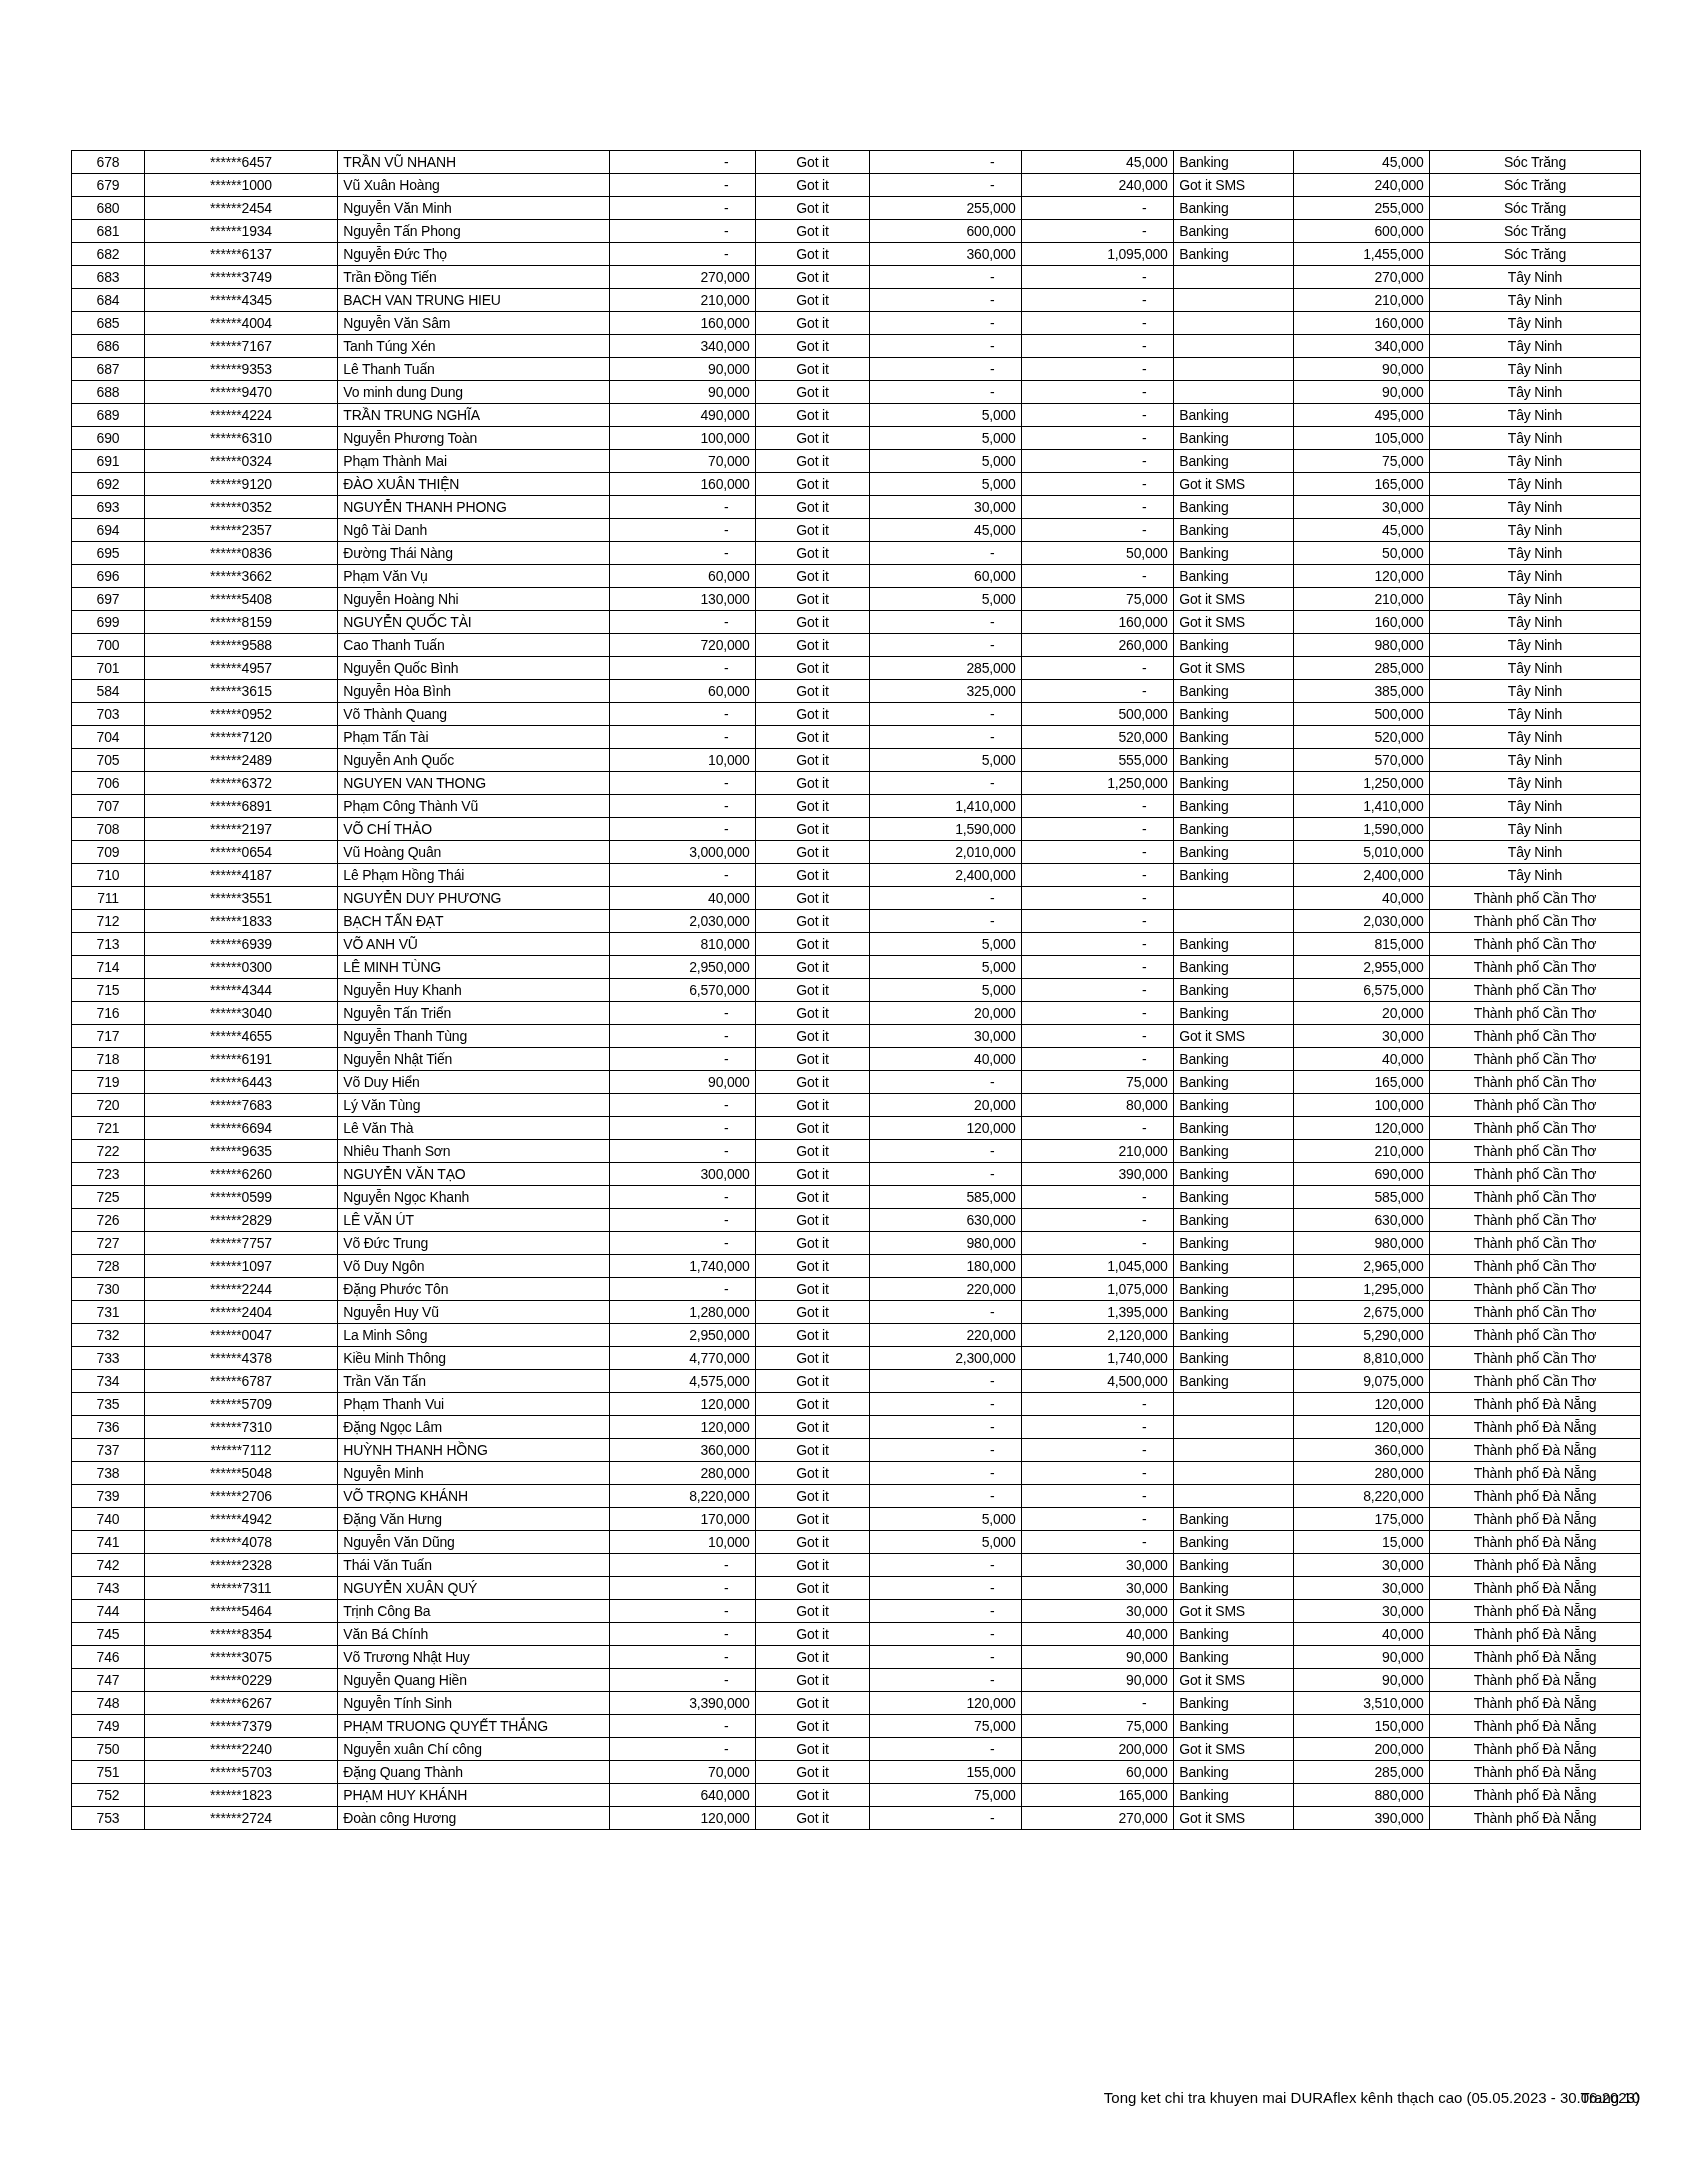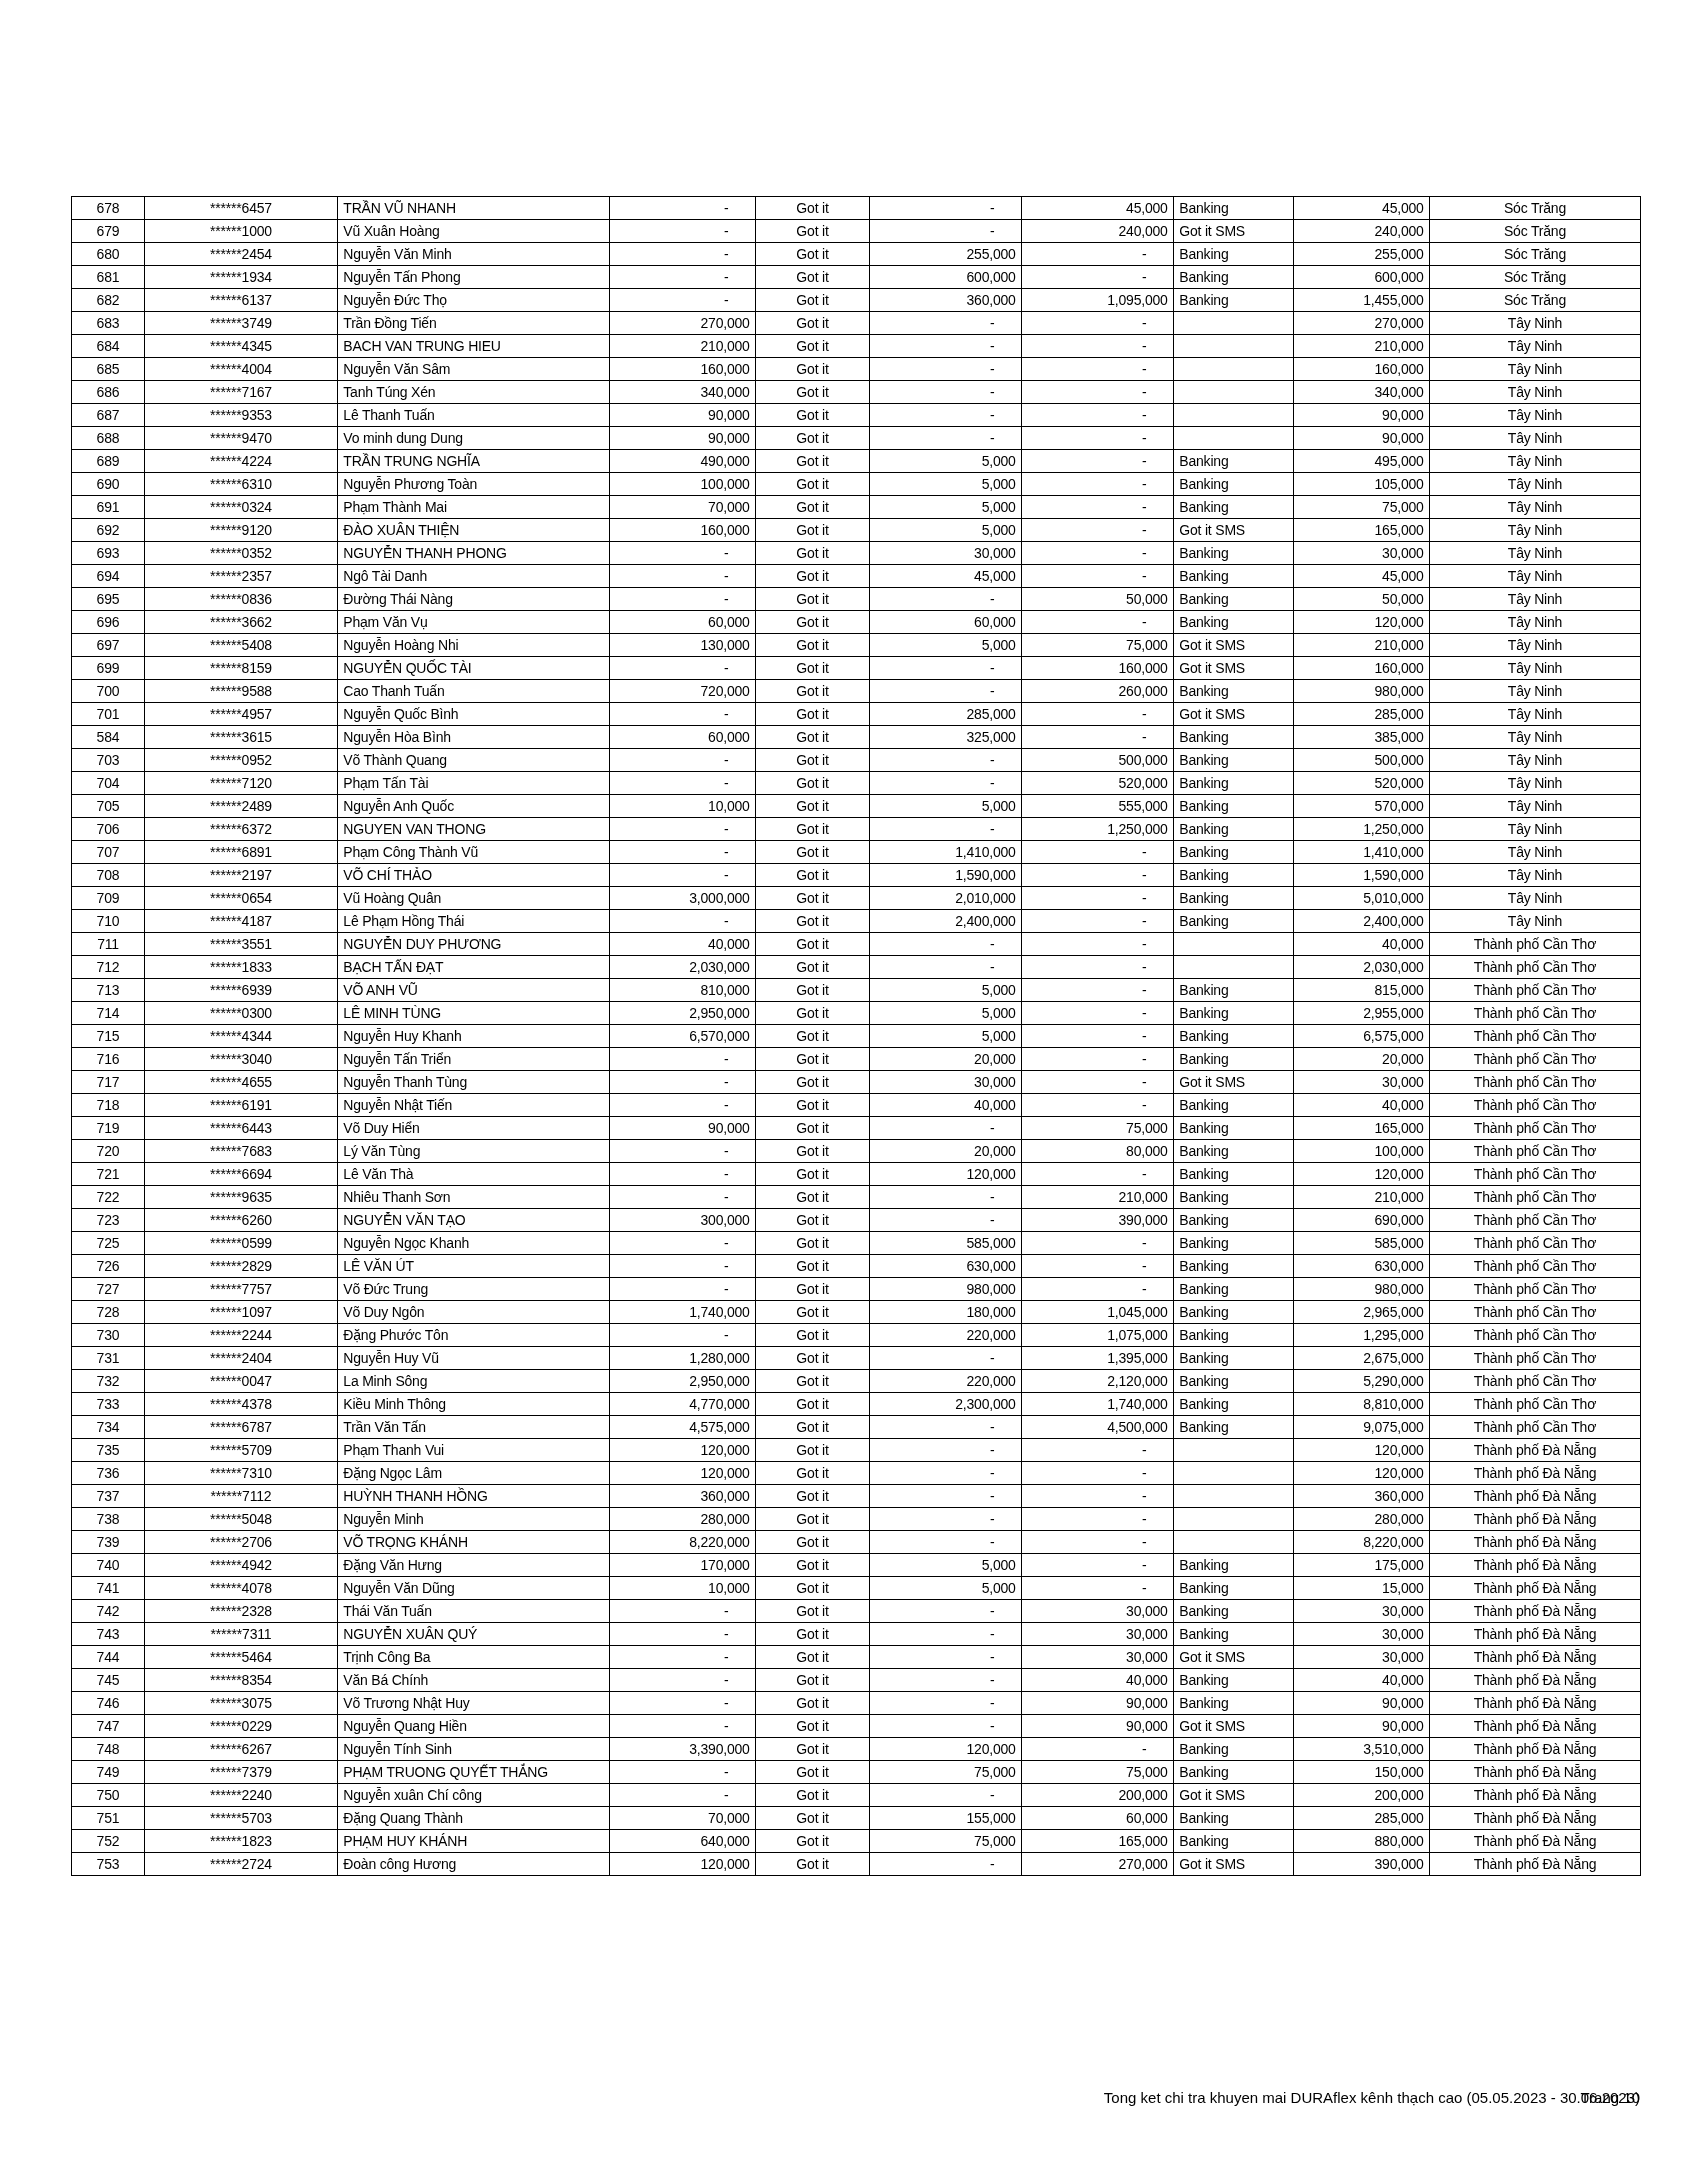--- a/index.html
+++ b/index.html
@@ -17,21 +17,20 @@
   .sheet-table {
     position: absolute;
     left: 71px;
     top: 150px;
     width: 1569px;
     border-collapse: collapse;
     table-layout: fixed;
     border: 1.3px solid #000;
     font-size: 14px;
     letter-spacing: -0.2px;
-    margin-top: 46px;
   }
   .sheet-table td {
     border-left: 0.7px solid #000;
     border-right: 0.7px solid #000;
     border-top: 1.3px solid #000;
     border-bottom: 1.3px solid #000;
     height: 22px;
     padding: 0 5.3px;
     overflow: hidden;
     white-space: nowrap;

